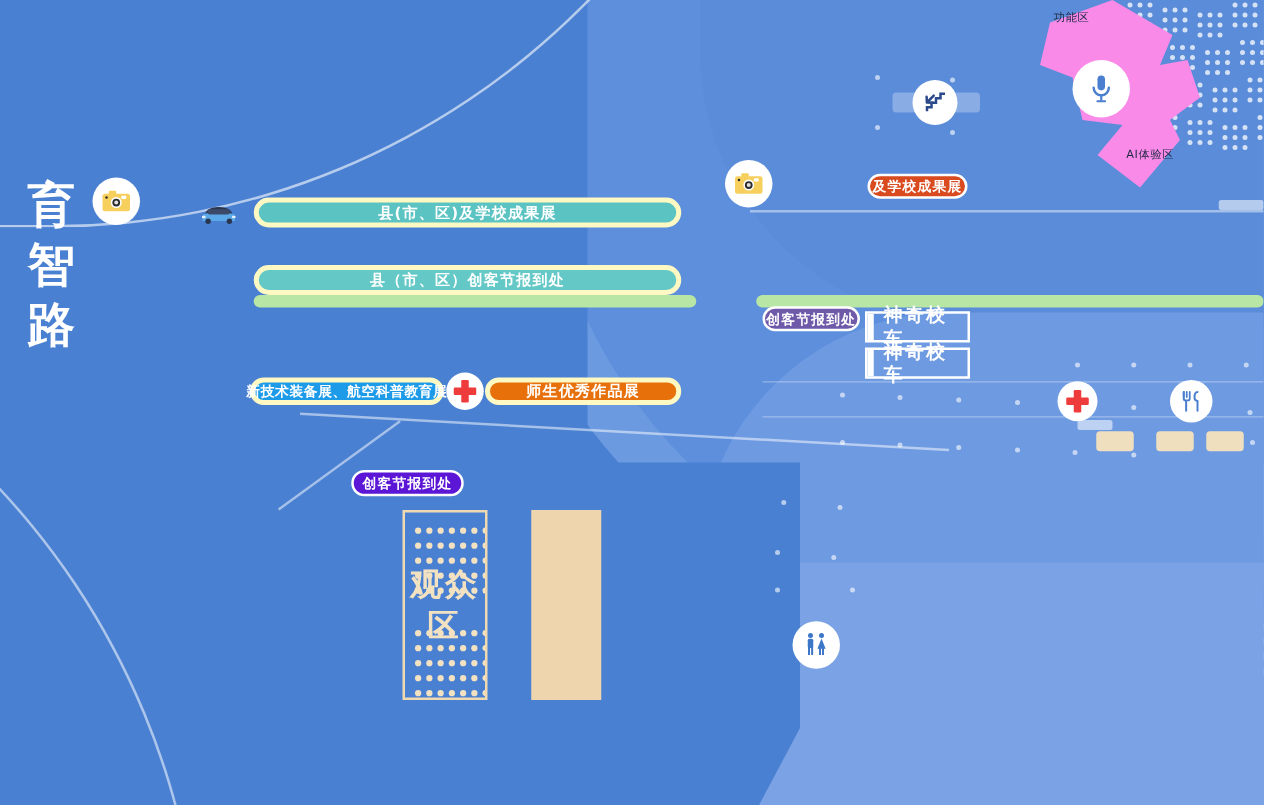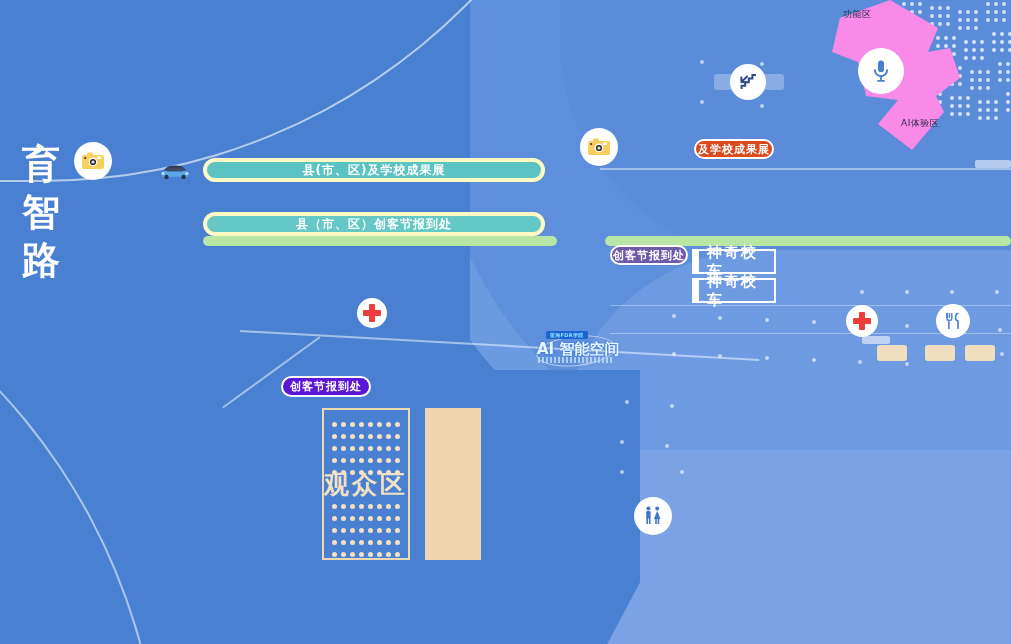--- a/index.html
+++ b/index.html
@@ -569,21 +569,27 @@
 
   <div class="bar bar-teal2 bar-outline" style="left:203px;top:212px;width:342px;height:24px;">
     <span>县（市、区）创客节报到处</span>
   </div>
 
   <div class="bar bar-lightgreen" style="left:203px;top:236px;width:354px;height:10px;"></div>
 
 
   <div class="bar bar-lightgreen" style="left:605px;top:236px;width:406px;height:10px;"></div>
 
-
+  <div class="bar bar-blue bar-outline" style="left:200px;top:302px;width:155px;height:22px;font-size:11px;letter-spacing:.5px;">
+    <span>新技术装备展、航空科普教育展</span>
+  </div>
+
+  <div class="bar bar-orange bar-outline" style="left:388px;top:302px;width:157px;height:22px;">
+    <span>师生优秀作品展</span>
+  </div>
 
   <div class="pill pill-purple" style="left:610px;top:245px;width:78px;height:20px;">
     <span>创客节报到处</span>
   </div>
 
   <div class="pill pill-violet" style="left:281px;top:376px;width:90px;height:21px;">
     <span>创客节报到处</span>
   </div>
 
   <div class="pill pill-orange" style="left:694px;top:139px;width:80px;height:20px;">
@@ -592,21 +598,21 @@
 
   <div class="busbox" style="left:692px;top:249px;width:84px;height:25px;">
     <span class="tick"></span>
     <span class="txt">神奇校车</span>
   </div>
   <div class="busbox" style="left:692px;top:278px;width:84px;height:25px;">
     <span class="tick"></span>
     <span class="txt">神奇校车</span>
   </div>
 
-  <div class="audience" style="left:322px;top:408px;width:88px;height:152px;">
+  <div class="audience" style="left:322px;top:408px;width:68px;height:152px;">
     <div class="dots" id="seatdots">
         <i style="left: 8px; top: 12px;"></i>
         <i style="left: 17px; top: 12px;"></i>
         <i style="left: 26px; top: 12px;"></i>
         <i style="left: 35px; top: 12px;"></i>
         <i style="left: 44px; top: 12px;"></i>
         <i style="left: 53px; top: 12px;"></i>
         <i style="left: 62px; top: 12px;"></i>
         <i style="left: 71px; top: 12px;"></i>
         <i style="left: 8px; top: 24px;"></i>
@@ -680,20 +686,14 @@
         <i style="left: 44px; top: 142px;"></i>
         <i style="left: 53px; top: 142px;"></i>
         <i style="left: 62px; top: 142px;"></i>
         <i style="left: 71px; top: 142px;"></i>
       </div>
     <div class="alabel">观众区</div>
   </div>
 
   <div class="tanblock" style="left:425px;top:408px;width:56px;height:152px;"></div>
 
-  <div class="ai-logo">
-    <div class="ring"></div>
-    <div class="cap">蓝海FDR学院</div>
-    <div class="main">AI 智能空间</div>
-    <div class="base"></div>
-  </div>
 
 </div>
 
 </body></html>

